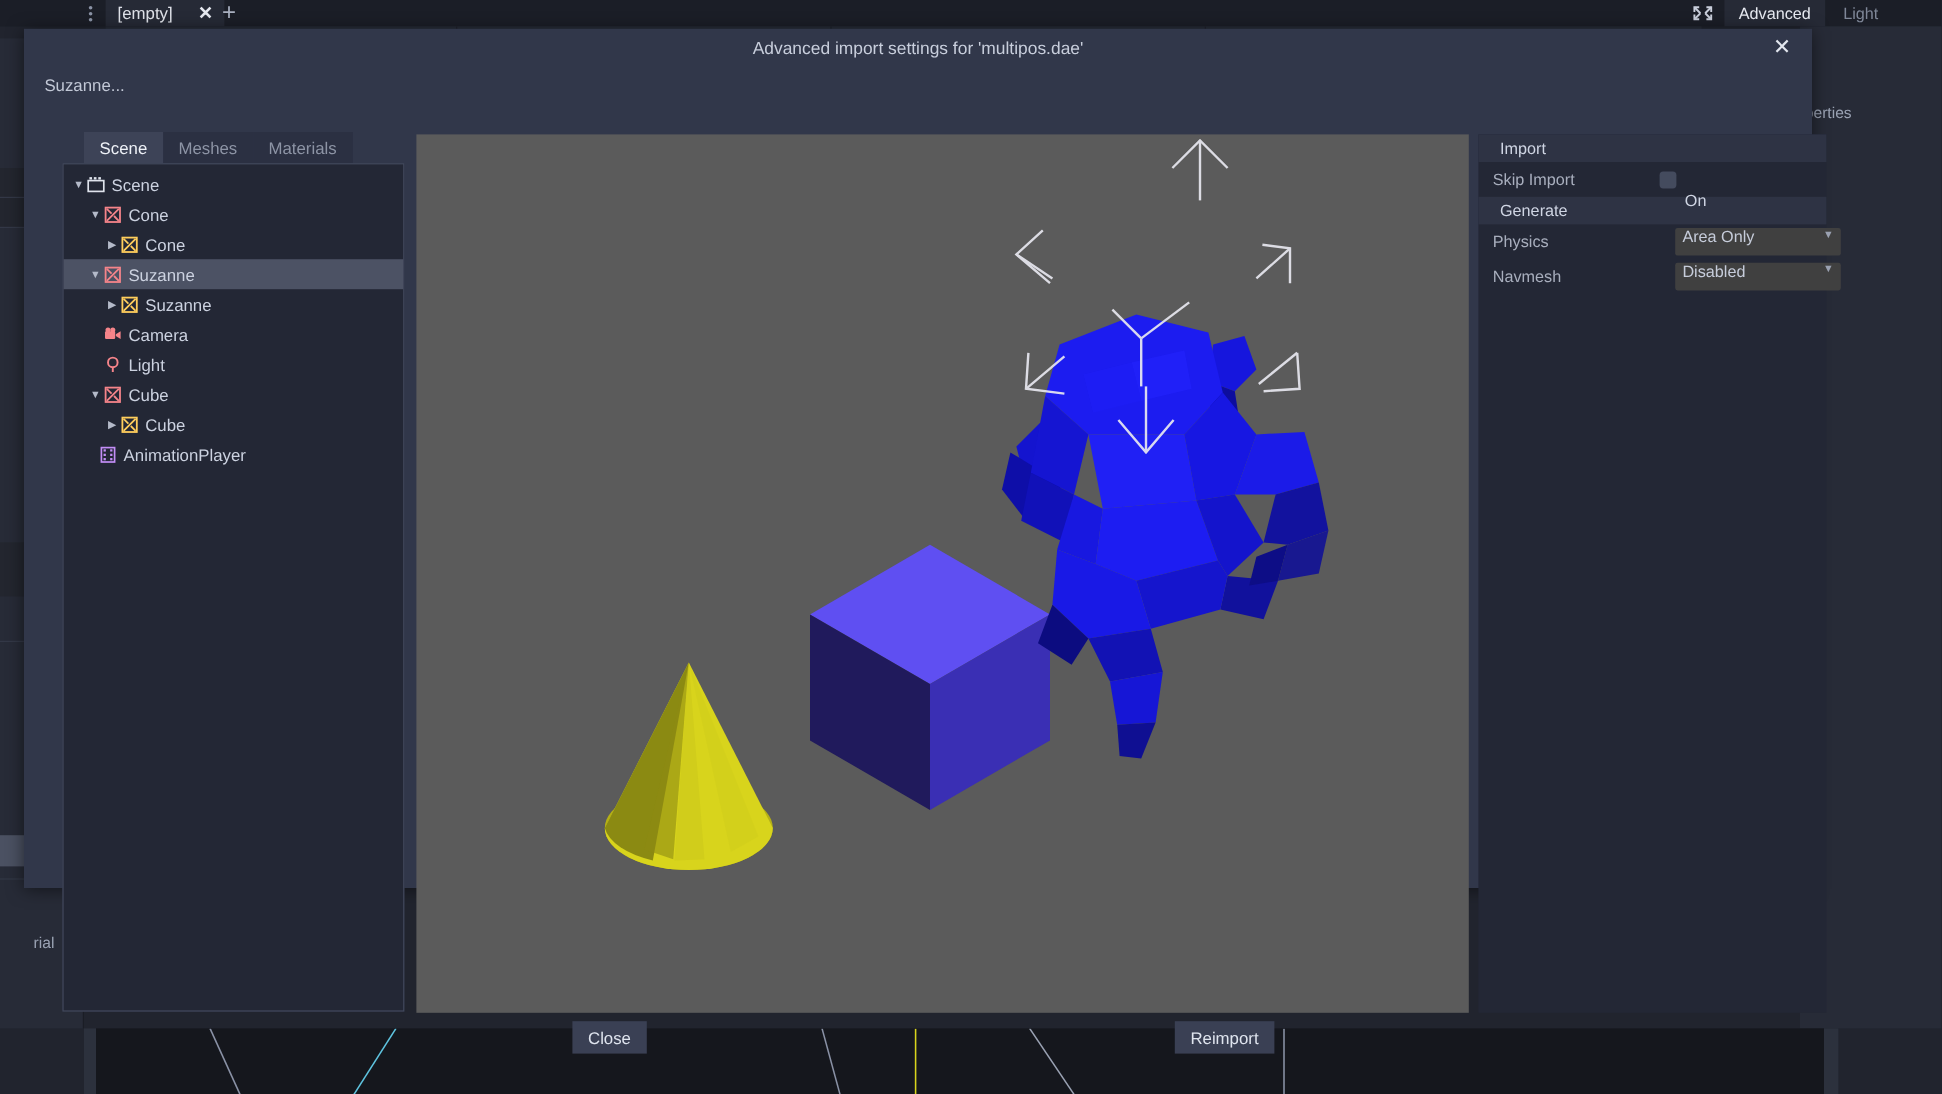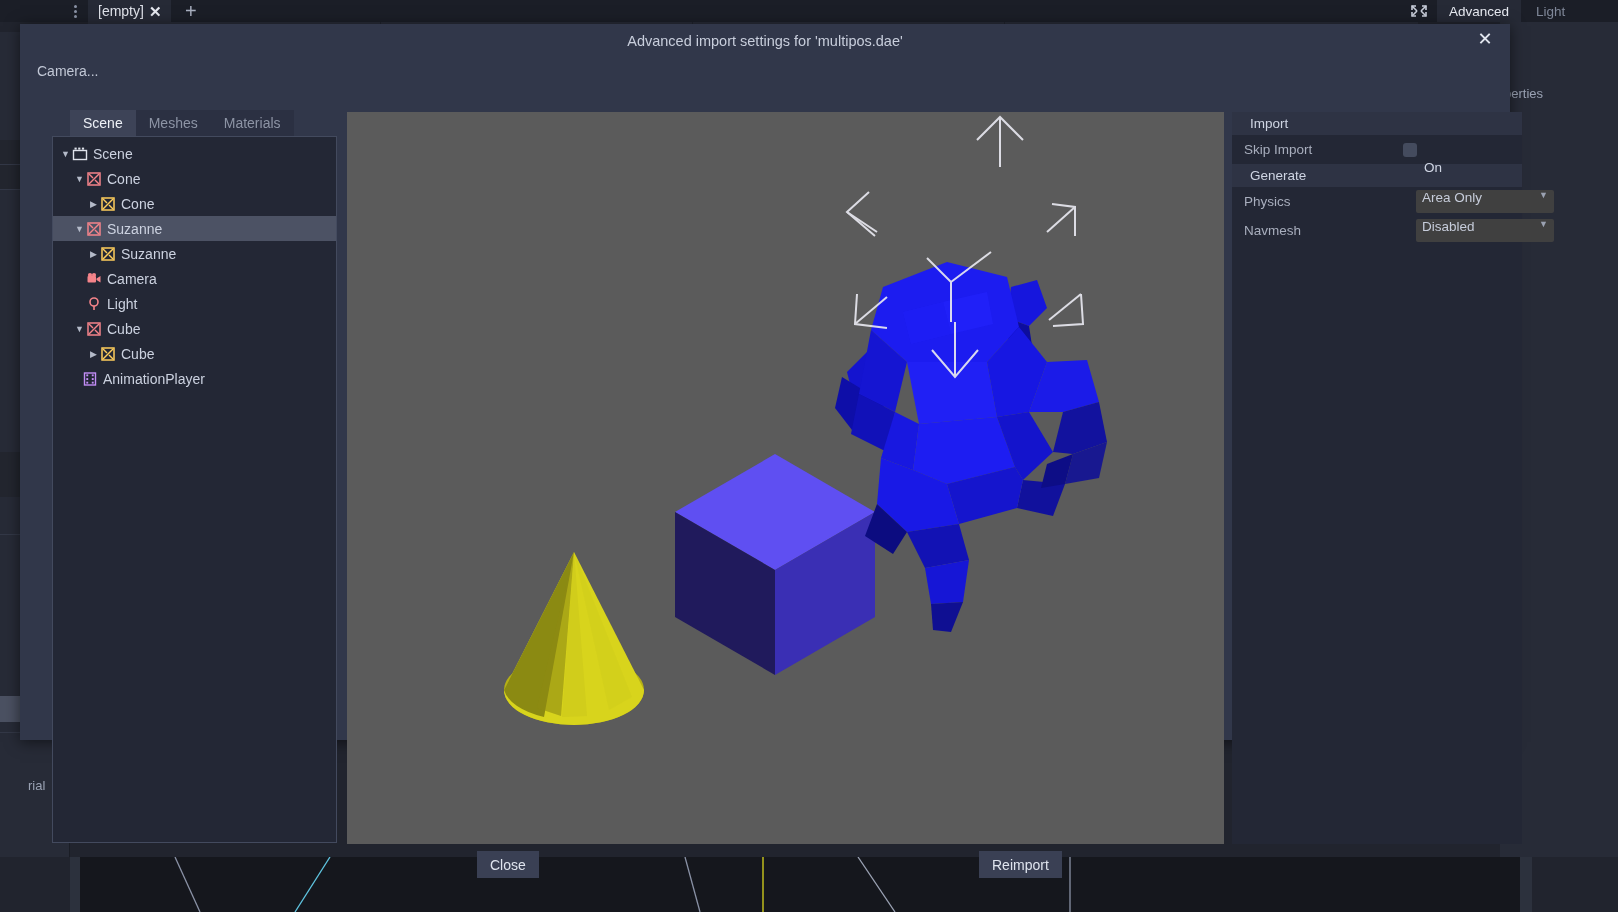--- a/index.html
+++ b/index.html
@@ -21,21 +21,21 @@
   .bg-dots {
     position: absolute; left: 68px; top: 1px; width: 14px; height: 20px;
     display: flex; flex-direction: column; align-items: center;
     justify-content: center; gap: 2px;
   }
   .bg-dots i { width: 3px; height: 3px; border-radius: 50%; background: #8b93a6; display: block; }
 
   .bg-tab-empty {
     position: absolute; left: 88px; top: 0; height: 22px;
     background: #262a36; display: flex; align-items: center;
-    gap: 5px; padding: 0 10px;
+    gap: 21px; padding: 0 10px;
   }
   .bg-tab-empty .lbl { color: #e0e3ea; font-size: 14px; }
   .bg-tab-x { color: #e6e9f0; font-size: 15px; font-weight: bold; line-height: 1; }
   .bg-tab-plus {
     position: absolute; left: 185px; top: 1px;
     color: #a9b0c0; font-size: 20px; line-height: 20px; font-weight: 300;
   }
 
   .bg-expand {
     position: absolute; left: 1408px; top: 2px;
@@ -161,21 +161,20 @@
     width: 290px; height: 732px;
     background: #232735;
   }
   .insp-section {
     height: 23px; background: #2e3344; display: flex; align-items: center;
     padding-left: 18px; color: #cfd5e3; font-size: 13.5px;
   }
   .insp-row {
     height: 29px; display: flex; align-items: center;
     font-size: 13.5px;
-    gap: 20px;
   }
   .insp-row .rlabel {
     width: 148px; flex: 0 0 148px; padding-left: 12px;
     color: #a8aebd;
   }
   .insp-row .rvalue { flex: 1; position: relative; height: 100%; }
 
   .chk-wrap {
     display: flex; align-items: center; gap: 7px;
     height: 100%; padding-left: 3px; cursor: pointer;
@@ -300,21 +299,21 @@
     </div>
   </div>
 
   <div class="dialog">
 
     <div class="dlg-titlebar">
       <span class="dlg-title">Advanced import settings for 'multipos.dae'</span>
     </div>
     <div class="dlg-close">✕</div>
 
-    <div class="dlg-actions">Camera...</div>
+    <div class="dlg-actions">Suzanne...</div>
 
     <div class="dlg-tabs">
       <div class="dlg-tab active">
         <span>Scene</span>
       </div>
       <div class="dlg-tab">
         <span>Meshes</span>
       </div>
       <div class="dlg-tab">
         <span>Materials</span>

